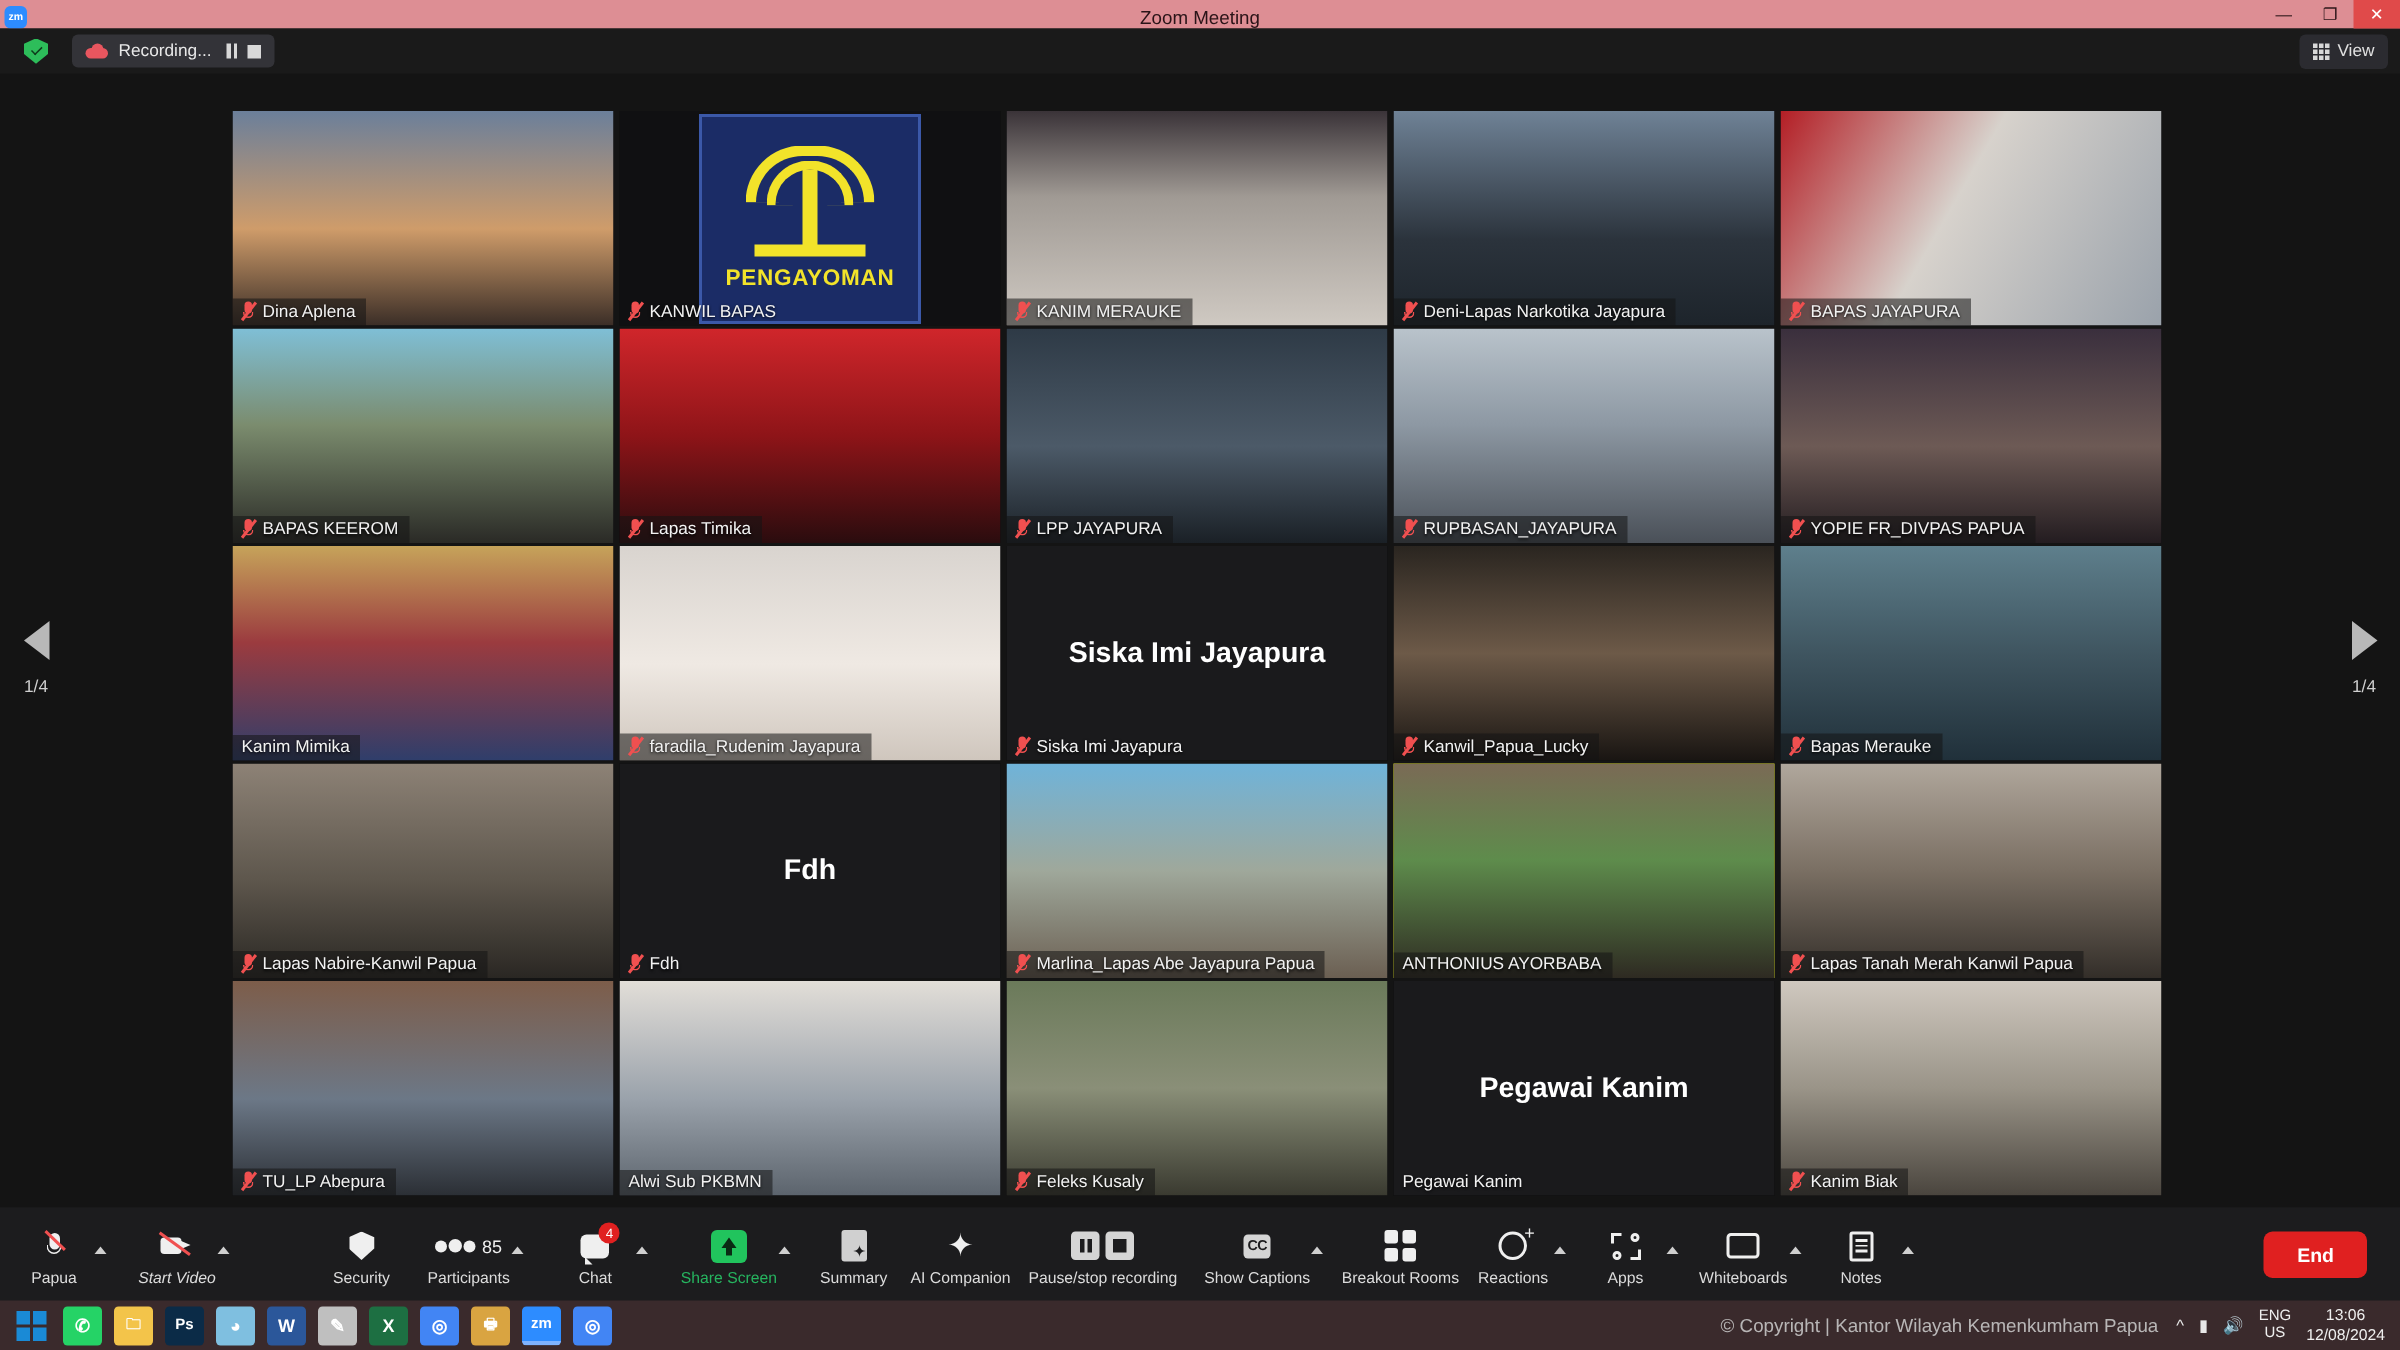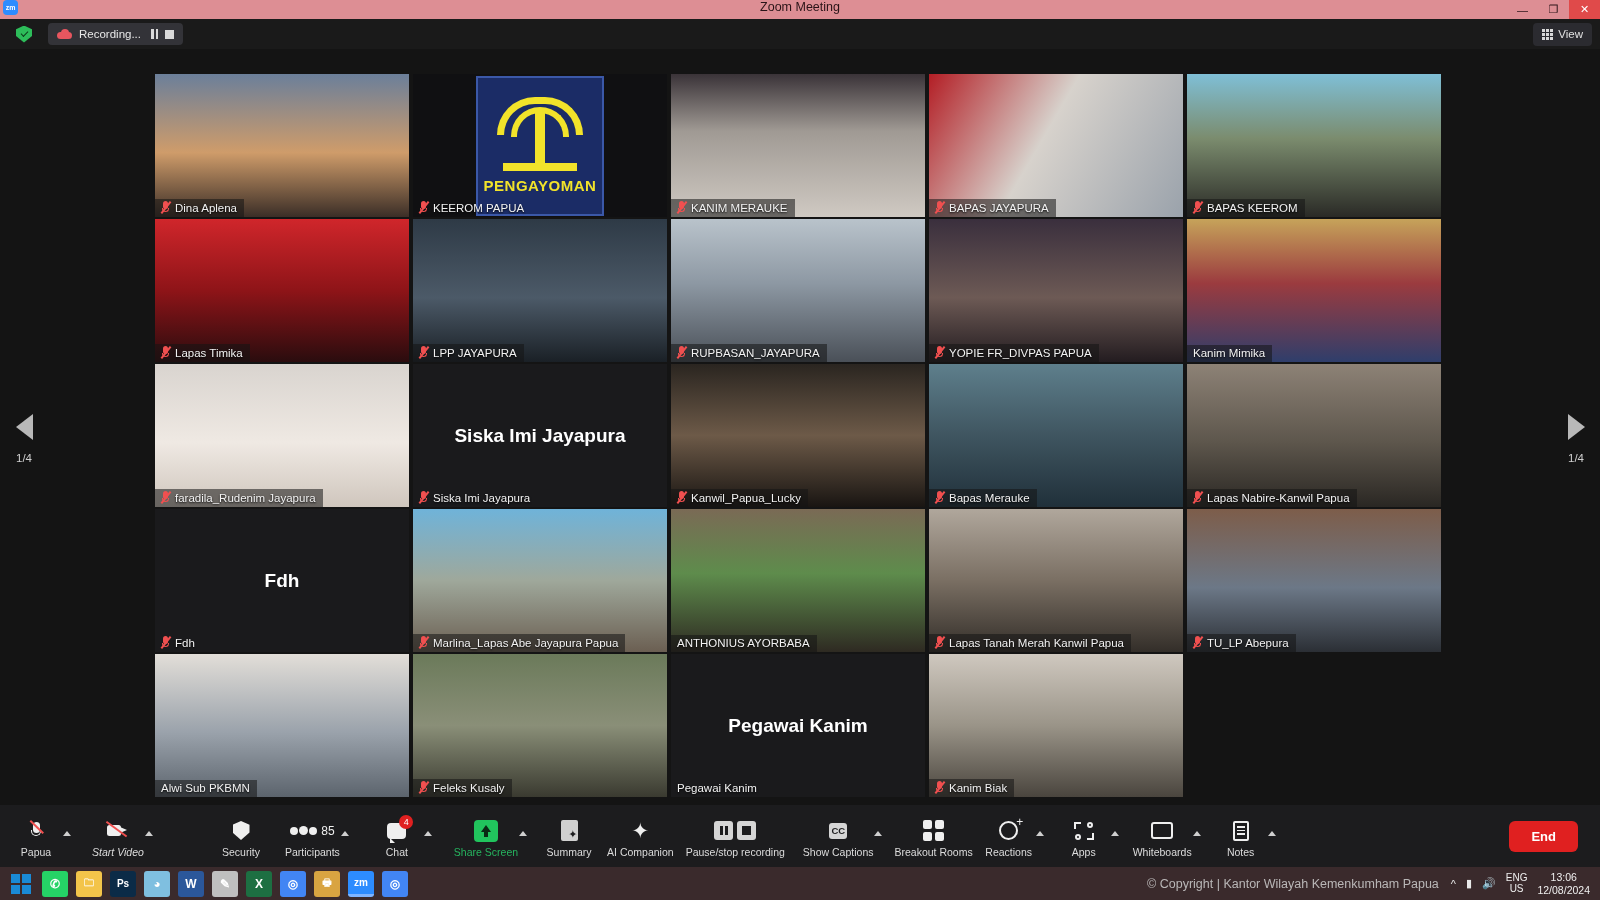--- a/index.html
+++ b/index.html
@@ -8,21 +8,21 @@
     background: #1a1a1a;
     font-family: "Liberation Sans", sans-serif;
     overflow: hidden;
     position: relative;
   }
 
   
   #titlebar {
     height: 19px; width: 100%;
     background: #dd8e94;
-    display: flex; align-items: flex-start;
+    display: flex; align-items: flex-end;
     position: relative;
   }
   #titlebar .zm-logo {
     width: 15px; height: 15px; margin-left: 3px;
     border-radius: 4px;
     background: #2d8cff;
     color: #fff; font-size: 7px;
     display: flex; align-items: center; justify-content: center;
     font-weight: bold;
   }
@@ -305,47 +305,58 @@
           <span class="mic-muted">
             <span class="body"></span>
             <span class="base"></span>
             <span class="slash"></span>
           </span>
           <span class="nm">Dina Aplena</span>
         </div>
       </div>
       <div class="tile">
         <div class="vid" style="background: rgb(16, 16, 18);"></div>
-        <div style="position: absolute; left: 50%; top: 50%; transform: translate(-50%, -50%); width: 128px; height: 140px; background: rgb(27, 44, 102); border: 2px solid rgb(59, 88, 168); display: flex; flex-direction: column; align-items: center; justify-content: center; gap: 4px;">
+        <div style="position: absolute; left: 50%; top: 50%; transform: translate(-50%, -50%); width: 148px; height: 140px; background: rgb(27, 44, 102); border: 2px solid rgb(59, 88, 168); display: flex; flex-direction: column; align-items: center; justify-content: center; gap: 4px;">
           <div style="width: 86px; height: 76px; position: relative;">
             <div style="position:absolute;left:0;top:0;width:86px;height:38px;border:7px solid #f2e32a;border-bottom:none;border-radius:43px 43px 0 0;"></div>
             <div style="position:absolute;left:14px;top:10px;width:58px;height:30px;border:6px solid #f2e32a;border-bottom:none;border-radius:29px 29px 0 0;"></div>
             <div style="position:absolute;left:38px;top:16px;width:10px;height:56px;background:#f2e32a;"></div>
             <div style="position:absolute;left:6px;top:66px;width:74px;height:8px;background:#f2e32a;"></div>
           </div>
           <div style="color: rgb(242, 227, 42); font-weight: bold; font-size: 15px; letter-spacing: 0.5px;">PENGAYOMAN</div>
         </div>
         <div class="namebar">
           <span class="mic-muted">
             <span class="body"></span>
             <span class="base"></span>
             <span class="slash"></span>
           </span>
-          <span class="nm">KEEROM PAPUA</span>
+          <span class="nm">KANWIL BAPAS</span>
         </div>
       </div>
       <div class="tile">
         <div class="vid" style="background: linear-gradient(rgb(58, 51, 56) 0%, rgb(160, 154, 148) 40%, rgb(207, 201, 194) 100%);"></div>
         <div class="namebar shaded">
           <span class="mic-muted">
             <span class="body"></span>
             <span class="base"></span>
             <span class="slash"></span>
           </span>
           <span class="nm">KANIM MERAUKE</span>
+        </div>
+      </div>
+      <div class="tile">
+        <div class="vid" style="background: linear-gradient(rgb(111, 130, 150) 0%, rgb(43, 51, 60) 60%, rgb(29, 36, 43) 100%);"></div>
+        <div class="namebar shaded">
+          <span class="mic-muted">
+            <span class="body"></span>
+            <span class="base"></span>
+            <span class="slash"></span>
+          </span>
+          <span class="nm">Deni-Lapas Narkotika Jayapura</span>
         </div>
       </div>
       <div class="tile">
         <div class="vid" style="background: linear-gradient(120deg, rgb(179, 30, 37) 0%, rgb(215, 210, 204) 45%, rgb(154, 162, 171) 100%);"></div>
         <div class="namebar shaded">
           <span class="mic-muted">
             <span class="body"></span>
             <span class="base"></span>
             <span class="slash"></span>
           </span>

